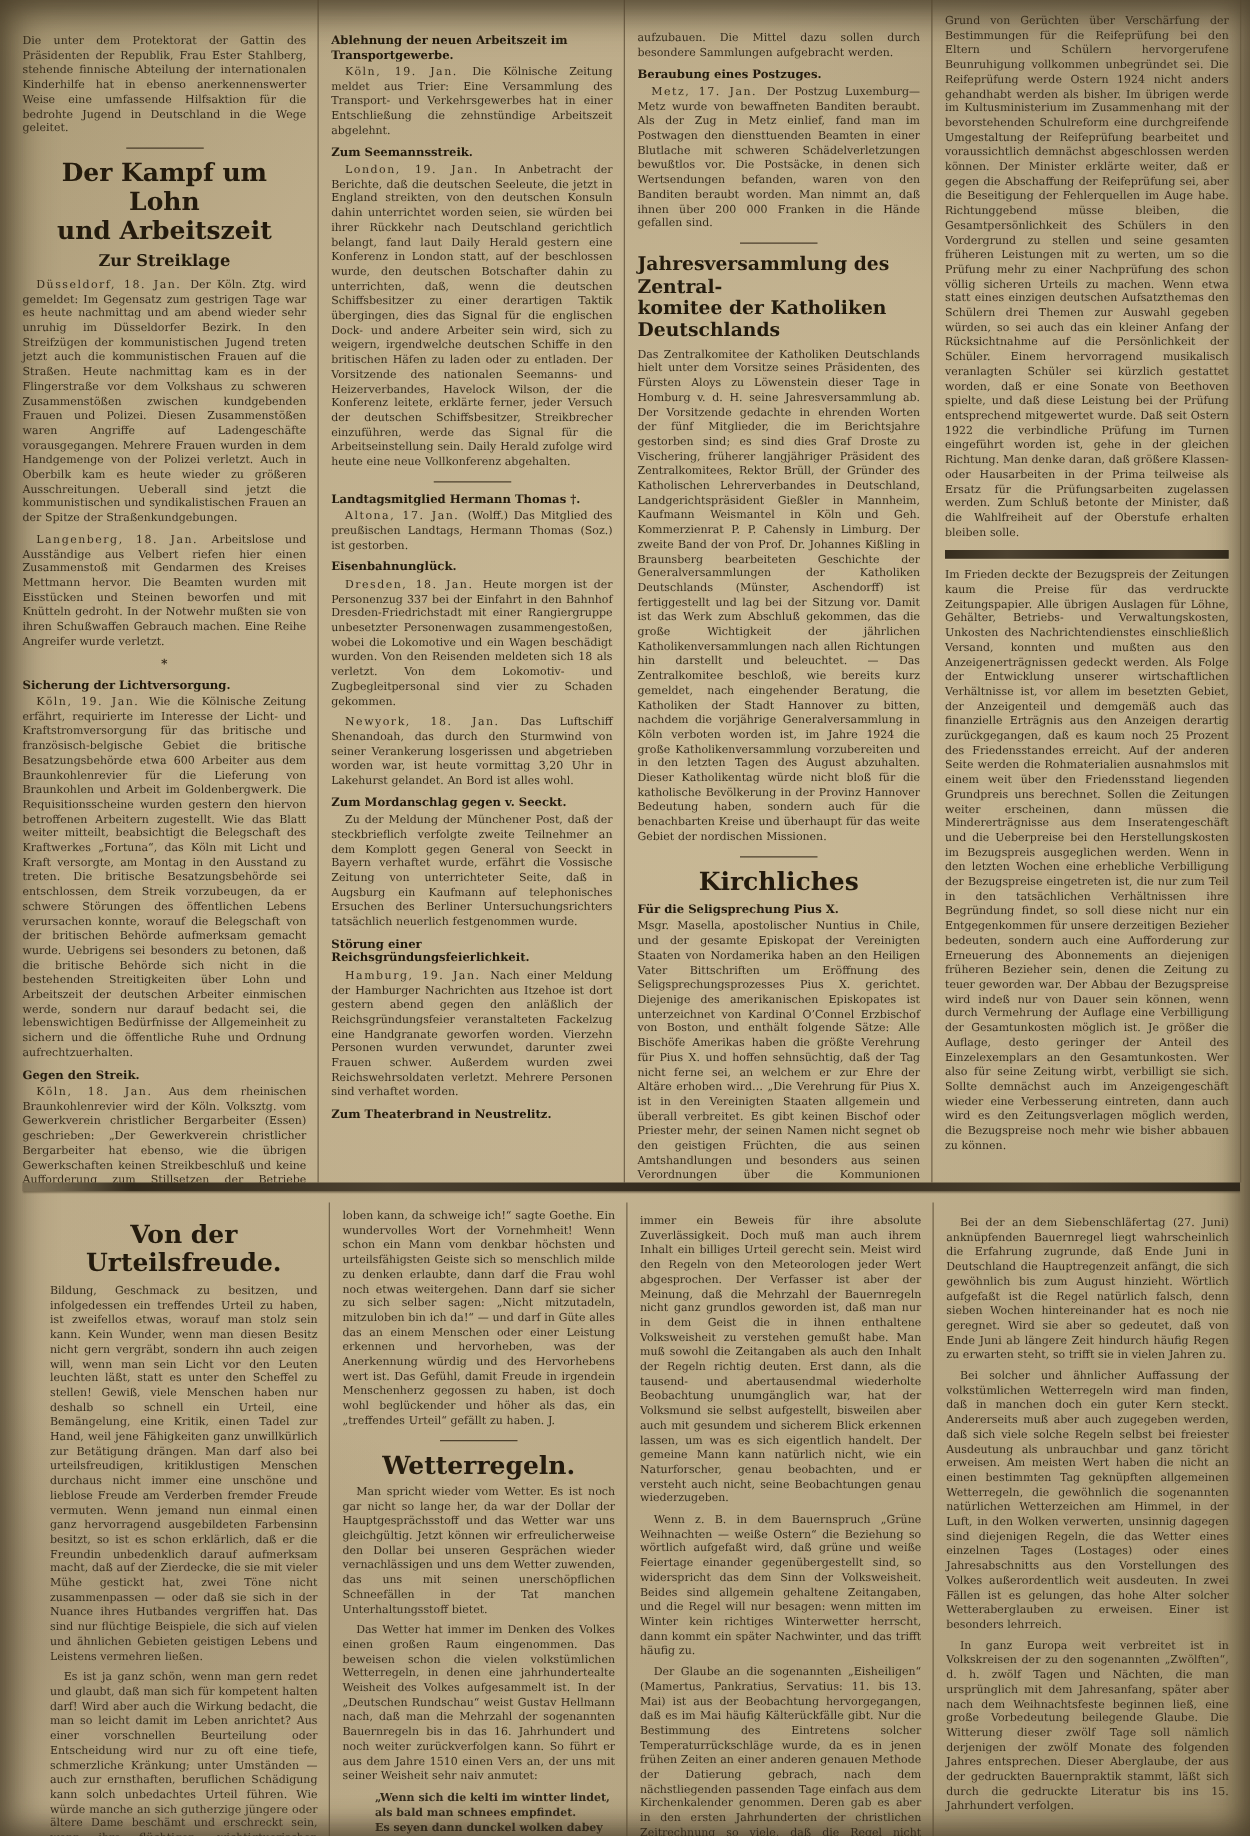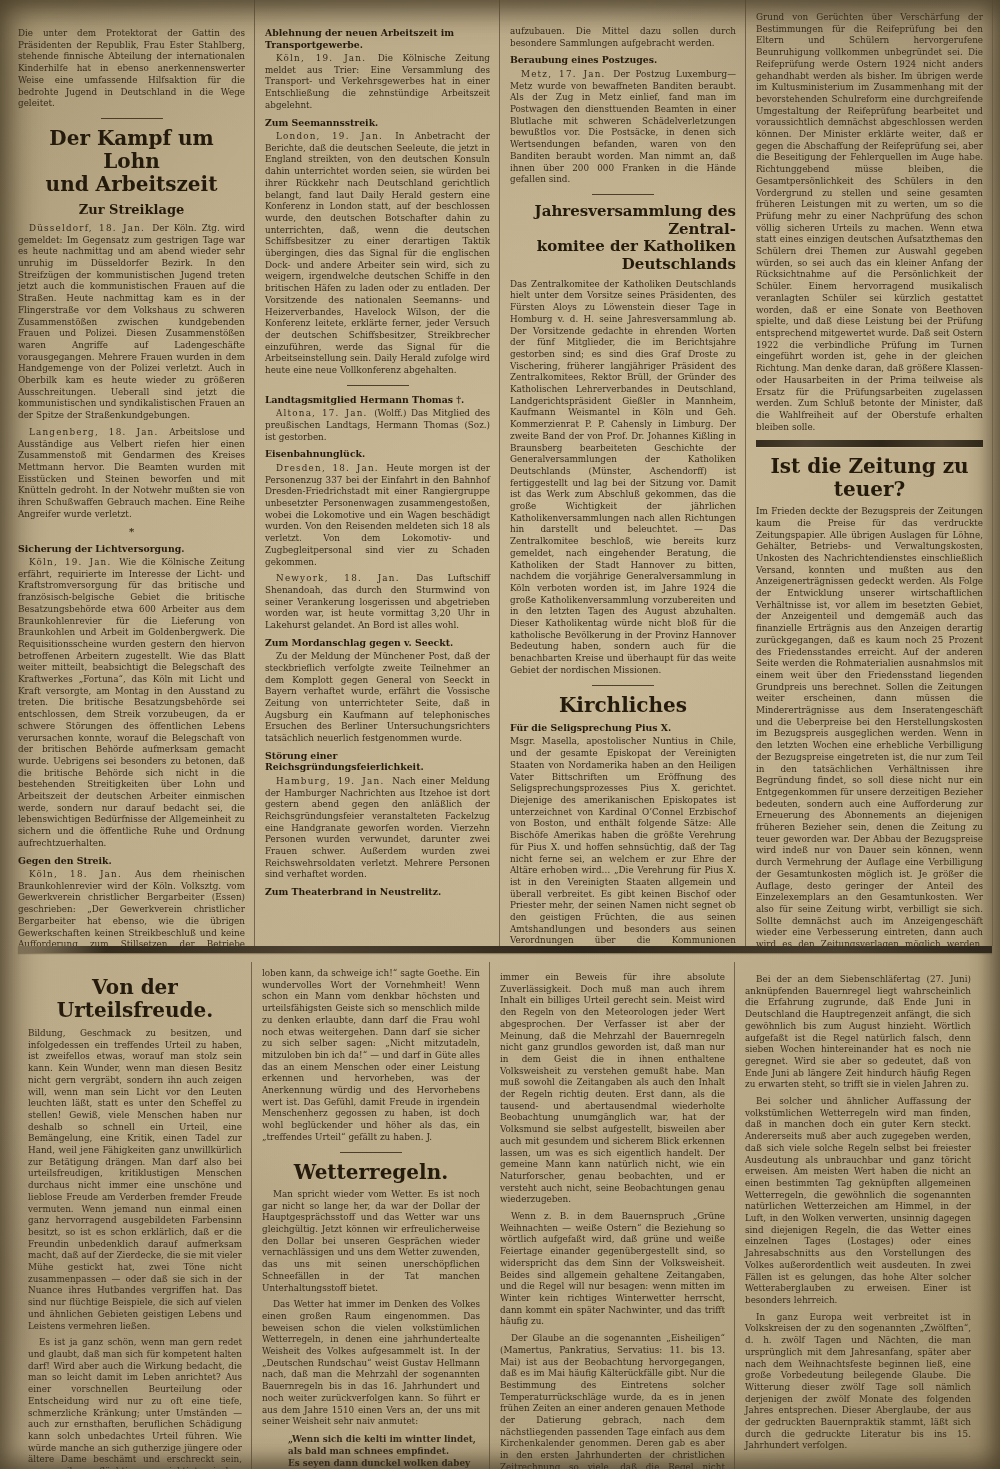--- a/index.html
+++ b/index.html
@@ -13,21 +13,21 @@
       radial-gradient(ellipse 45% 20% at 92% 4%, rgba(116,101,76,.4) 0%, rgba(0,0,0,0) 70%),
       linear-gradient(120deg,#a3936f 0%, #b7a684 18%, #bcab89 55%, #b0a07d 85%, #9c8c6a 100%);
     box-shadow:
       inset 0 14px 26px rgba(58,47,29,.5),
       inset 16px 0 30px rgba(58,47,29,.42),
       inset -10px 0 22px rgba(58,47,29,.38),
       inset 0 -10px 20px rgba(58,47,29,.3);
   }
   .grid{position:absolute;display:grid;}
   .grid-top{left:8px;top:0;width:984px;height:946px;grid-template-columns:246px 245px 246px 247px;}
-  .grid-bottom{left:14px;top:962px;width:966px;height:507px;grid-template-columns:237px 238px 245px 246px;}
+  .grid-bottom{left:26px;top:962px;width:966px;height:507px;grid-template-columns:237px 238px 245px 246px;}
   .col{overflow:hidden;padding:0 9px 2px 10px;}
   .col + .col{border-left:1px solid rgba(82,69,47,.7);}
   .grid-top{border-right:1px solid rgba(82,69,47,.45);}
   .grid-top .col:nth-child(1){padding-top:28px;}
   .grid-top .col:nth-child(2){padding-top:22px;}
   .grid-top .col:nth-child(3){padding-top:26px;}
   .grid-top .col:nth-child(4){padding-top:12px;}
   .grid-bottom .col:nth-child(1){padding-top:8px;padding-left:14px;}
   .grid-bottom .col:nth-child(2){padding-top:6px;}
   .grid-bottom .col:nth-child(3){padding-top:10px;}
@@ -35,21 +35,21 @@
 
   .para{font-size:8.8px;line-height:11.7px;text-align:justify;margin:0 0 5px 0;text-indent:11px;
         hyphens:auto;-webkit-hyphens:auto;word-spacing:.2px;}
   .para.cont{text-indent:0;}
   .lead{letter-spacing:1.2px;padding-right:2px;}
   .sub{font-weight:bold;font-size:9.3px;line-height:11.5px;margin:5px 0 3px 0;color:#241b0d;}
   .subc{font-weight:bold;font-size:13px;text-align:center;margin:5px 0 6px 0;color:#241b0d;}
   .hxxl{font-weight:bold;font-size:22px;line-height:1.1;text-align:center;margin:7px 0 6px 0;color:#241b0d;white-space:pre-line;}
   .hxl{font-weight:bold;font-size:20px;line-height:1.12;text-align:center;margin:7px 0 6px 0;color:#241b0d;white-space:pre-line;}
   .hlg{font-weight:bold;font-size:20px;line-height:1.15;text-align:center;margin:6px 0 6px 0;color:#241b0d;white-space:pre-line;}
-  .hmd{font-weight:bold;font-size:15px;line-height:1.18;text-align:right;margin:6px 0 5px 0;color:#241b0d;white-space:pre-line;}
+  .hmd{font-weight:bold;font-size:15px;line-height:1.18;text-align:left;margin:6px 0 5px 0;color:#241b0d;white-space:pre-line;}
   .divider{width:62px;border-top:1.5px solid rgba(55,44,27,.85);margin:8px auto 8px auto;}
   .bar{height:7px;margin:7px 0 8px 0;background:linear-gradient(90deg,#352c1d,#4d4231 22%,#2f271a 55%,#4a3f2d 82%,#2f271a);box-shadow:0 1px 0 rgba(255,255,255,.12);}
   .ast{text-align:center;font-weight:bold;font-size:10px;line-height:12px;margin:2px 0 3px 0;}
   .verse{font-size:8.8px;line-height:12px;font-weight:bold;margin:4px 0 5px 26px;white-space:pre-line;}
   .main-divider{position:absolute;left:18px;top:946px;width:974px;height:7px;
       background:linear-gradient(90deg,rgba(60,50,33,.35),#342b1c 9%,#4c4130 30%,#2e261a 58%,#4a3f2d 84%,#2f271b);
       box-shadow:0 1px 1px rgba(90,78,55,.5);}
 </style>
 </head>
 <body>
@@ -96,21 +96,20 @@
 komitee der Katholiken Deutschlands</div>
         <p class="para cont">Das Zentralkomitee der Katholiken Deutschlands hielt unter dem Vorsitze seines Präsidenten, des Fürsten Aloys zu Löwenstein dieser Tage in Homburg v. d. H. seine Jahresversammlung ab. Der Vorsitzende gedachte in ehrenden Worten der fünf Mitglieder, die im Berichtsjahre gestorben sind; es sind dies Graf Droste zu Vischering, früherer langjähriger Präsident des Zentralkomitees, Rektor Brüll, der Gründer des Katholischen Lehrerverbandes in Deutschland, Landgerichtspräsident Gießler in Mannheim, Kaufmann Weismantel in Köln und Geh. Kommerzienrat P. P. Cahensly in Limburg. Der zweite Band der von Prof. Dr. Johannes Kißling in Braunsberg bearbeiteten Geschichte der Generalversammlungen der Katholiken Deutschlands (Münster, Aschendorff) ist fertiggestellt und lag bei der Sitzung vor. Damit ist das Werk zum Abschluß gekommen, das die große Wichtigkeit der jährlichen Katholikenversammlungen nach allen Richtungen hin darstellt und beleuchtet. — Das Zentralkomitee beschloß, wie bereits kurz gemeldet, nach eingehender Beratung, die Katholiken der Stadt Hannover zu bitten, nachdem die vorjährige Generalversammlung in Köln verboten worden ist, im Jahre 1924 die große Katholikenversammlung vorzubereiten und in den letzten Tagen des August abzuhalten. Dieser Katholikentag würde nicht bloß für die katholische Bevölkerung in der Provinz Hannover Bedeutung haben, sondern auch für die benachbarten Kreise und überhaupt für das weite Gebiet der nordischen Missionen.</p>
         <div class="divider"></div>
         <div class="hxl">Kirchliches</div>
         <div class="sub">Für die Seligsprechung Pius X.</div>
         <p class="para cont">Msgr. Masella, apostolischer Nuntius in Chile, und der gesamte Episkopat der Vereinigten Staaten von Nordamerika haben an den Heiligen Vater Bittschriften um Eröffnung des Seligsprechungsprozesses Pius X. gerichtet. Diejenige des amerikanischen Episkopates ist unterzeichnet von Kardinal O’Connel Erzbischof von Boston, und enthält folgende Sätze: Alle Bischöfe Amerikas haben die größte Verehrung für Pius X. und hoffen sehnsüchtig, daß der Tag nicht ferne sei, an welchem er zur Ehre der Altäre erhoben wird… „Die Verehrung für Pius X. ist in den Vereinigten Staaten allgemein und überall verbreitet. Es gibt keinen Bischof oder Priester mehr, der seinen Namen nicht segnet ob den geistigen Früchten, die aus seinen Amtshandlungen und besonders aus seinen Verordnungen über die Kommunionen hervorgehen.“ — Unter den übrigen zahlreichen Bittgesuchen um Seligsprechung Pius X., die täglich im Vatikan einlaufen, verdient jenes des gesamten spanischen Episkopates besondere Erwähnung.</p>
       </div>
       <div class="col">
         <p class="para cont">Grund von Gerüchten über Verschärfung der Bestimmungen für die Reifeprüfung bei den Eltern und Schülern hervorgerufene Beunruhigung vollkommen unbegründet sei. Die Reifeprüfung werde Ostern 1924 nicht anders gehandhabt werden als bisher. Im übrigen werde im Kultusministerium im Zusammenhang mit der bevorstehenden Schulreform eine durchgreifende Umgestaltung der Reifeprüfung bearbeitet und voraussichtlich demnächst abgeschlossen werden können. Der Minister erklärte weiter, daß er gegen die Abschaffung der Reifeprüfung sei, aber die Beseitigung der Fehlerquellen im Auge habe. Richtunggebend müsse bleiben, die Gesamtpersönlichkeit des Schülers in den Vordergrund zu stellen und seine gesamten früheren Leistungen mit zu werten, um so die Prüfung mehr zu einer Nachprüfung des schon völlig sicheren Urteils zu machen. Wenn etwa statt eines einzigen deutschen Aufsatzthemas den Schülern drei Themen zur Auswahl gegeben würden, so sei auch das ein kleiner Anfang der Rücksichtnahme auf die Persönlichkeit der Schüler. Einem hervorragend musikalisch veranlagten Schüler sei kürzlich gestattet worden, daß er eine Sonate von Beethoven spielte, und daß diese Leistung bei der Prüfung entsprechend mitgewertet wurde. Daß seit Ostern 1922 die verbindliche Prüfung im Turnen eingeführt worden ist, gehe in der gleichen Richtung. Man denke daran, daß größere Klassen- oder Hausarbeiten in der Prima teilweise als Ersatz für die Prüfungsarbeiten zugelassen werden. Zum Schluß betonte der Minister, daß die Wahlfreiheit auf der Oberstufe erhalten bleiben solle.</p>
         <div class="bar"></div>
-        <div class="hxl">Ist die Zeitung zu teuer?</div>
         <p class="para cont">Im Frieden deckte der Bezugspreis der Zeitungen kaum die Preise für das verdruckte Zeitungspapier. Alle übrigen Auslagen für Löhne, Gehälter, Betriebs- und Verwaltungskosten, Unkosten des Nachrichtendienstes einschließlich Versand, konnten und mußten aus den Anzeigenerträgnissen gedeckt werden. Als Folge der Entwicklung unserer wirtschaftlichen Verhältnisse ist, vor allem im besetzten Gebiet, der Anzeigenteil und demgemäß auch das finanzielle Erträgnis aus den Anzeigen derartig zurückgegangen, daß es kaum noch 25 Prozent des Friedensstandes erreicht. Auf der anderen Seite werden die Rohmaterialien ausnahmslos mit einem weit über den Friedensstand liegenden Grundpreis uns berechnet. Sollen die Zeitungen weiter erscheinen, dann müssen die Mindererträgnisse aus dem Inseratengeschäft und die Ueberpreise bei den Herstellungskosten im Bezugspreis ausgeglichen werden. Wenn in den letzten Wochen eine erhebliche Verbilligung der Bezugspreise eingetreten ist, die nur zum Teil in den tatsächlichen Verhältnissen ihre Begründung findet, so soll diese nicht nur ein Entgegenkommen für unsere derzeitigen Bezieher bedeuten, sondern auch eine Aufforderung zur Erneuerung des Abonnements an diejenigen früheren Bezieher sein, denen die Zeitung zu teuer geworden war. Der Abbau der Bezugspreise wird indeß nur von Dauer sein können, wenn durch Vermehrung der Auflage eine Verbilligung der Gesamtunkosten möglich ist. Je größer die Auflage, desto geringer der Anteil des Einzelexemplars an den Gesamtunkosten. Wer also für seine Zeitung wirbt, verbilligt sie sich. Sollte demnächst auch im Anzeigengeschäft wieder eine Verbesserung eintreten, dann auch wird es den Zeitungsverlagen möglich werden, die Bezugspreise noch mehr wie bisher abbauen zu können.</p>
       </div>
     </div>
   <div class="main-divider"></div>
   <div class="grid grid-bottom">
       <div class="col">
         <div class="hlg">Von der Urteilsfreude.</div>
         <p class="para cont">Bildung, Geschmack zu besitzen, und infolgedessen ein treffendes Urteil zu haben, ist zweifellos etwas, worauf man stolz sein kann. Kein Wunder, wenn man diesen Besitz nicht gern vergräbt, sondern ihn auch zeigen will, wenn man sein Licht vor den Leuten leuchten läßt, statt es unter den Scheffel zu stellen! Gewiß, viele Menschen haben nur deshalb so schnell ein Urteil, eine Bemängelung, eine Kritik, einen Tadel zur Hand, weil jene Fähigkeiten ganz unwillkürlich zur Betätigung drängen. Man darf also bei urteilsfreudigen, kritiklustigen Menschen durchaus nicht immer eine unschöne und lieblose Freude am Verderben fremder Freude vermuten. Wenn jemand nun einmal einen ganz hervorragend ausgebildeten Farbensinn besitzt, so ist es schon erklärlich, daß er die Freundin unbedenklich darauf aufmerksam macht, daß auf der Zierdecke, die sie mit vieler Mühe gestickt hat, zwei Töne nicht zusammenpassen — oder daß sie sich in der Nuance ihres Hutbandes vergriffen hat. Das sind nur flüchtige Beispiele, die sich auf vielen und ähnlichen Gebieten geistigen Lebens und Leistens vermehren ließen.</p>
         <p class="para">Es ist ja ganz schön, wenn man gern redet und glaubt, daß man sich für kompetent halten darf! Wird aber auch die Wirkung bedacht, die man so leicht damit im Leben anrichtet? Aus einer vorschnellen Beurteilung oder Entscheidung wird nur zu oft eine tiefe, schmerzliche Kränkung; unter Umständen — auch zur ernsthaften, beruflichen Schädigung kann solch unbedachtes Urteil führen. Wie würde manche an sich gutherzige jüngere oder ältere Dame beschämt und erschreckt sein, wenn ihre flüchtigen, wichtigtuerischen Bemängelungen derartige Folgen haben könnten.</p>
       </div>

